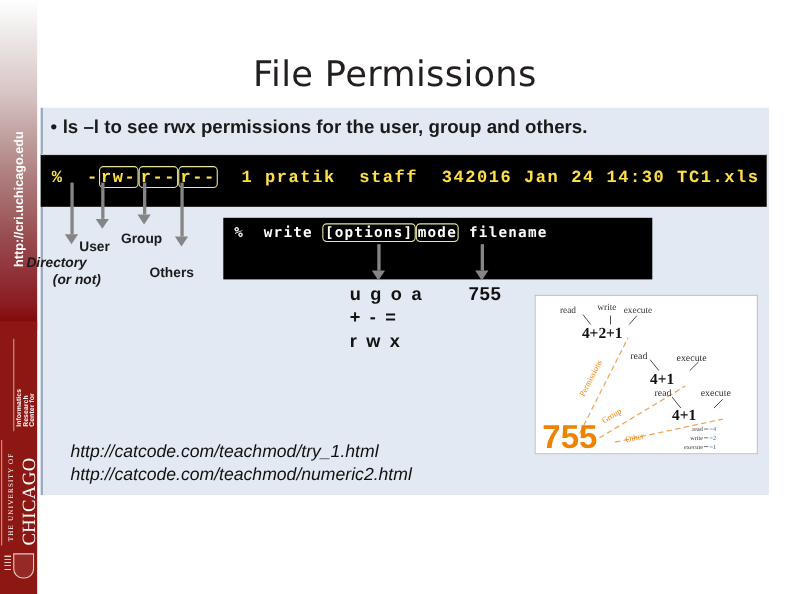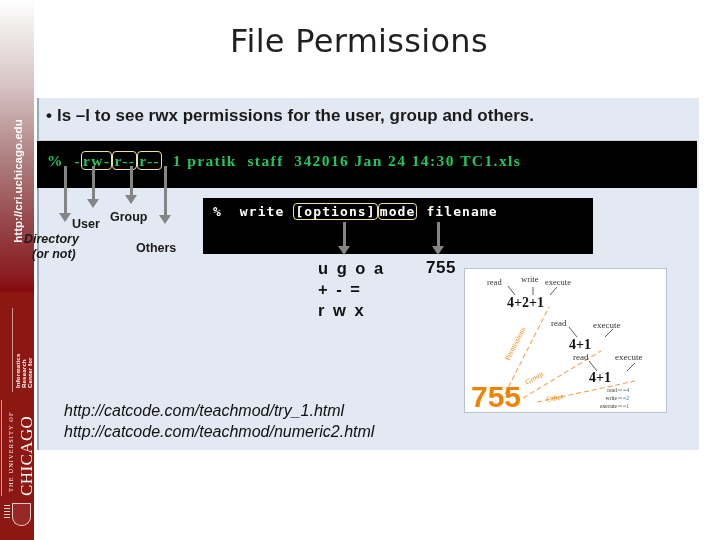--- a/index.html
+++ b/index.html
@@ -131,21 +131,21 @@
   #brand-crest .bars {
     position: absolute;
     left: 0px; top: 2px;
     width: 6px; height: 14px;
     background: repeating-linear-gradient(to bottom, rgba(255,255,255,0.8) 0 1px, transparent 1px 3px);
   }
 
   
   #slide-title {
     position: absolute;
-    left: 34px; top: 22px;
+    left: 34px; top: 48px;
     width: 650px;
     text-align: center;
     font-size: 32px;
     color: #231f20;
     font-family: "DejaVu Sans", sans-serif;
     font-weight: normal;
     letter-spacing: 0.3px;
   }
 
   
@@ -176,22 +176,22 @@
   #terminal-ls {
     position: absolute;
     left: 37px; top: 140px;
     width: 660px; height: 47px;
     background: #000000;
     border-top: 1px solid #cfcfcf;
   }
   #ls-line {
     position: absolute;
     left: 10px; top: 11px;
-    color: #22c55e;
-    font-family: Liberation Serif, serif;
+    color: #fde047;
+    font-family: Liberation Mono, monospace;
     font-size: 15.5px;
     font-weight: bold;
     letter-spacing: 1.4px;
     white-space: nowrap;
   }
   .perm-box {
     border: 1px solid #e9e59a;
     border-radius: 4px;
     padding: 0px 1px;
     margin: 0 0px;
@@ -260,21 +260,21 @@
     left: 426px; top: 258px;
     font-size: 17px;
     font-weight: bold;
     color: #111111;
     letter-spacing: 0.5px;
   }
 
   
   #diagram-755 {
     position: absolute;
-    left: 464px; top: 268px;
+    left: 486px; top: 268px;
     width: 201px; height: 143px;
     background: #ffffff;
     border: 1px solid #b8c2d0;
     overflow: hidden;
   }
   #diagram-755 svg { display: block; }
 
   
   #url-block {
     position: absolute;
@@ -340,21 +340,21 @@
   <div class="shaft" style="height:29px;"></div>
   <div class="head" style="top:29px;"></div>
 </div>
 <div class="arrow" style="left:158px; top:166px; height:58px;">
   <div class="shaft" style="height:49px;"></div>
   <div class="head" style="top:49px;"></div>
 </div>
 
 <div class="perm-label" style="left:24px; top:232px; line-height:1.18;font-style:italic;">
   <div>Directory</div>
-  <div style="text-indent:8px;">(or not)</div>
+  <div style="text-indent:8px;margin-left:16px;">(or not)</div>
 </div>
 <div class="perm-label" style="left:72px; top:217px;">User</div>
 <div class="perm-label" style="left:110px; top:210px;">Group</div>
 <div class="perm-label" style="left:136px; top:241px;">Others</div>
 
 <div id="terminal-chmod">
   <div id="chmod-line">
     <span>%</span>&nbsp;&nbsp;<span>write</span>&nbsp;<span class="perm-box">[options]</span><span class="perm-box">mode</span>&nbsp;<span>filename</span>
   </div>
 </div>

